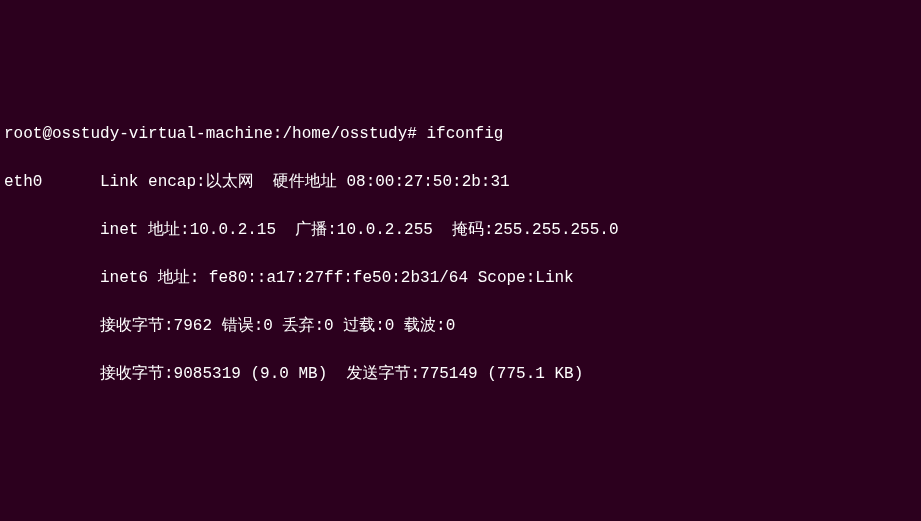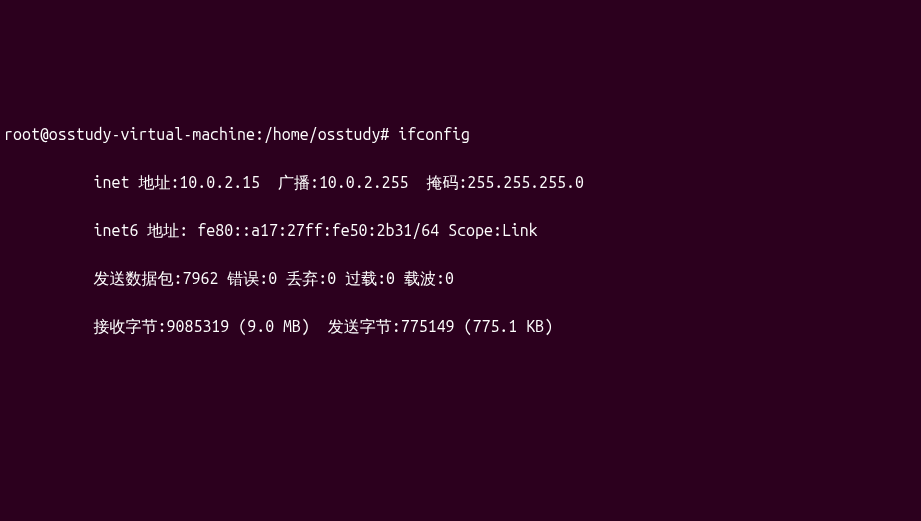--- a/index.html
+++ b/index.html
@@ -1,18 +1,19 @@
 <!DOCTYPE html>
 <html><head>
   <meta charset="utf-8">
   <style>
     * {
       margin: 0;
       padding: 0;
       box-sizing: border-box;
+      font-family: Liberation Mono, monospace;
     }
     body {
       background-color: #2c001e;
       color: #ffffff;
       font-family: 'Ubuntu Mono', 'DejaVu Sans Mono', 'Courier New', monospace;
       font-size: 16px;
       line-height: 1.5;
       padding: 2px 4px;
       width: 921px;
       height: 521px;
@@ -26,23 +27,24 @@
       display: block;
     }
   </style>
 </head>
 <body>
 
 
 
 <div class="terminal">
 <span class="line"><span>root</span>@<span>osstudy-virtual-machine</span>:<span>/home/osstudy</span><span>#</span> <span>ifconfig</span></span>
+<span class="line"><span>eth0</span>      <span>Link encap:以太网  硬件地址 08:00:27:50:2b:31</span></span>
 <span class="line">          <span>inet 地址:10.0.2.15  广播:10.0.2.255  掩码:255.255.255.0</span></span>
 <span class="line">          <span>inet6 地址: fe80::a17:27ff:fe50:2b31/64 Scope:Link</span></span>
-<span class="line">          <span>发送数据包:7962 错误:0 丢弃:0 过载:0 载波:0</span></span>
+<span class="line">          <span>接收字节:7962 错误:0 丢弃:0 过载:0 载波:0</span></span>
 <span class="line">          <span>接收字节:9085319 (9.0 MB)  发送字节:775149 (775.1 KB)</span></span>
 
 
 
 
 
 
 
 
 

